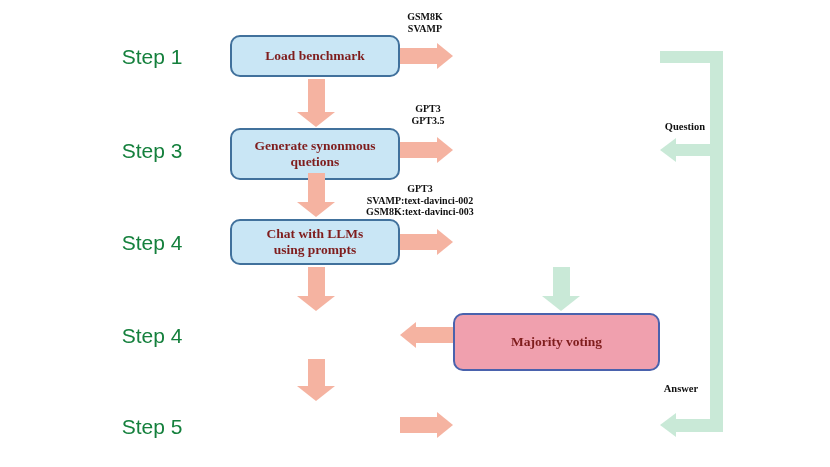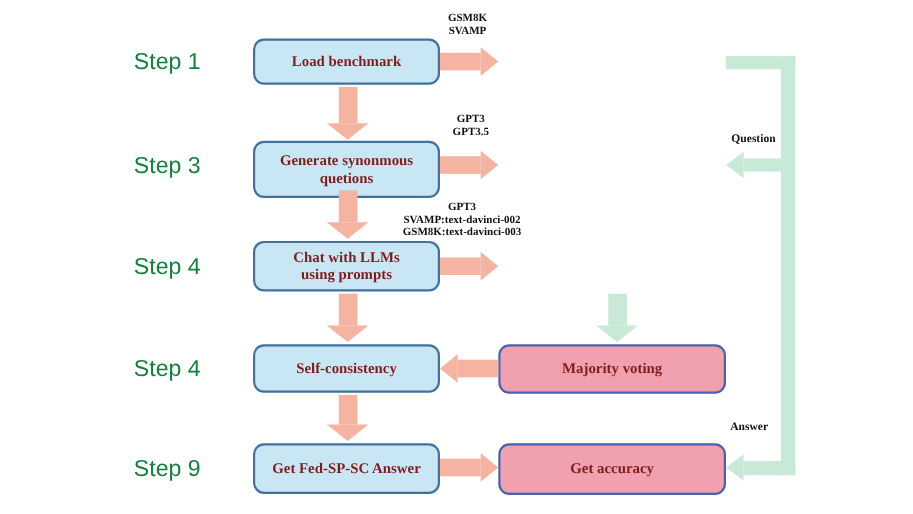--- a/index.html
+++ b/index.html
@@ -52,45 +52,36 @@
 </style>
 </head>
 <body>
 
 <div class="canvas">
 
   <div class="step-label" style="top:45px;">Step 1</div>
   <div class="step-label" style="top:139px;">Step 3</div>
   <div class="step-label" style="top:231px;">Step 4</div>
   <div class="step-label" style="top:324px;">Step 4</div>
-  <div class="step-label" style="top:415px;">Step 9</div>
+  <div class="step-label" style="top:415px;">Step 5</div>
 
   <div class="box blue" style="top:35px;  height:42px;">
     <span>Load benchmark</span>
   </div>
   <div class="box blue" style="top:128px; height:52px;">
     <span>Generate synonmous
 quetions</span>
   </div>
   <div class="box blue" style="top:219px; height:46px;">
     <span>Chat with LLMs
 using prompts</span>
   </div>
-  <div class="box blue" style="top:313px; height:44px;">
-    <span>Self-consistency</span>
-  </div>
-  <div class="box blue" style="top:403px; height:46px;">
-    <span>Get Fed-SP-SC Answer</span>
-  </div>
 
-  <div class="box pink" style="top:313px; height:45px;">
+  <div class="box pink" style="top:313px; height:58px;">
     <span>Majority voting</span>
-  </div>
-  <div class="box pink" style="top:403px; height:47px;">
-    <span>Get accuracy</span>
   </div>
 
   <div class="h-arrow right" style="left:400px; top:43px;">
     <div class="shaft"></div>
     <div class="head"></div>
   </div>
   <div class="h-arrow right" style="left:400px; top:137px;">
     <div class="shaft"></div>
     <div class="head"></div>
   </div>

